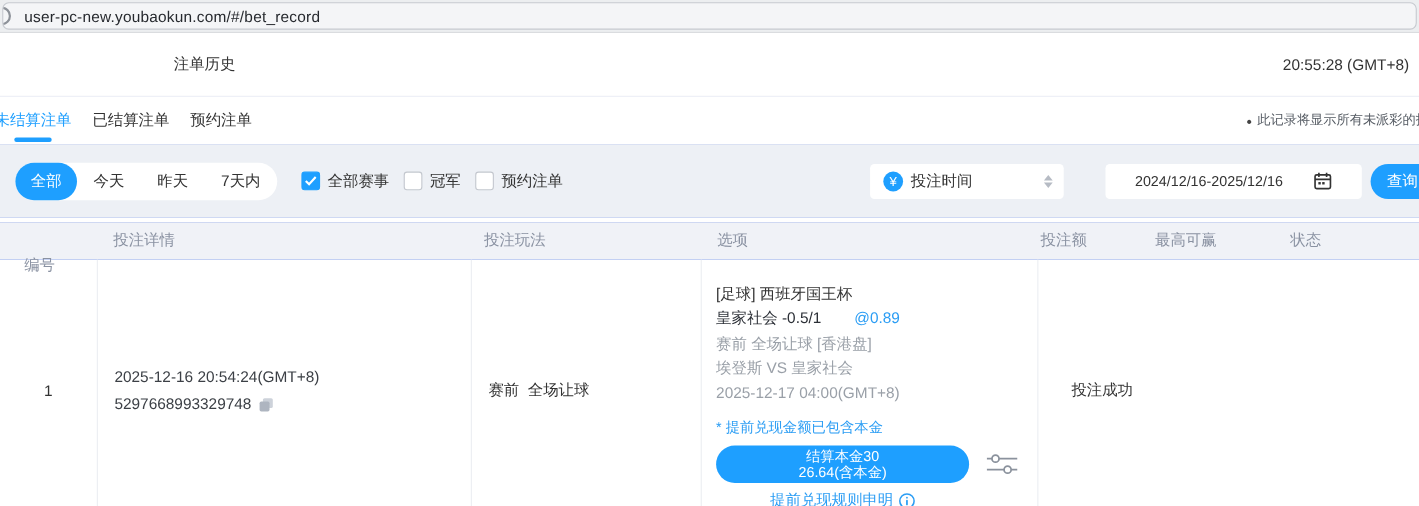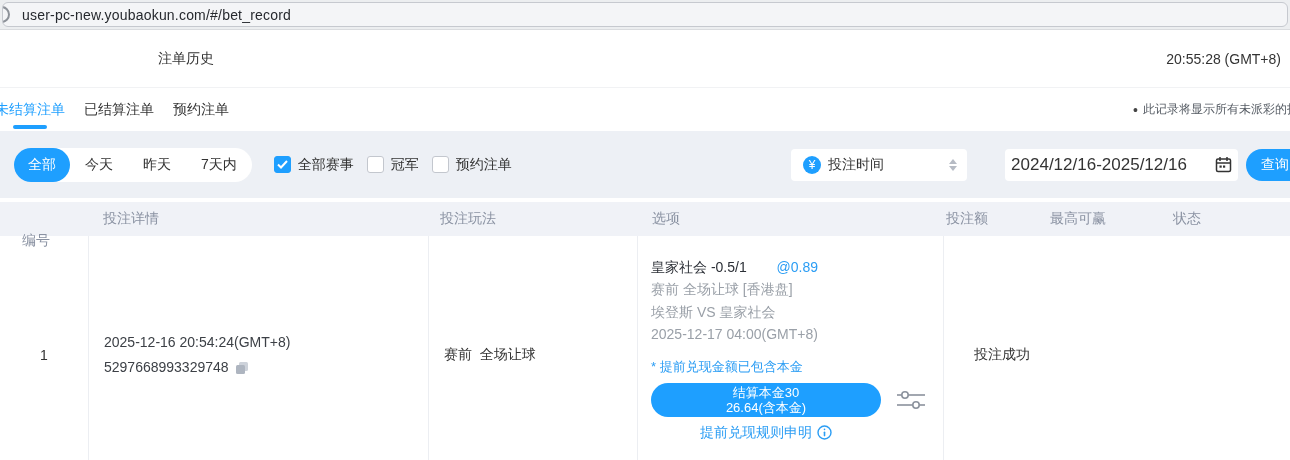--- a/index.html
+++ b/index.html
@@ -35,21 +35,21 @@
   .chk { display:flex; align-items:center; gap:7px; margin-left:22px; font-size:14px; color:#333; cursor:pointer; white-space:nowrap; flex-shrink:0; }
   .chk + .chk { margin-left:13px; }
   .chk .box { width:17px; height:17px; border-radius:3px; border:1px solid #c3c7ce; background:#fff; display:flex; align-items:center; justify-content:center; }
   .chk .box.checked { background:#1e9fff; border-color:#1e9fff; }
   .sort-box { margin-left:auto; width:176px; height:32px; background:#fff; border-radius:4px; display:flex; align-items:center; padding:0 10px 0 12px; font-size:14px; color:#333; flex-shrink:0; cursor:pointer; }
   .yuan { width:18px; height:18px; border-radius:50%; background:#1e9fff; color:#fff; font-size:12px; display:flex; align-items:center; justify-content:center; margin-right:7px; }
   .sort-arrows { margin-left:auto; display:flex; flex-direction:column; gap:2px; align-items:center; }
   .sort-arrows i { width:0; height:0; border-left:4px solid transparent; border-right:4px solid transparent; display:block; }
   .sort-arrows .up { border-bottom:5px solid #b6bbc4; }
   .sort-arrows .dn { border-top:5px solid #b6bbc4; }
-  .date-box { margin-left:38px; width:233px; height:32px; background:#fff; border-radius:4px; display:flex; align-items:center; justify-content:center; gap:28px; font-size:17px; color:#333; flex-shrink:0; cursor:pointer; }
+  .date-box { margin-left:38px; width:233px; height:32px; background:#fff; border-radius:4px; display:flex; align-items:center; justify-content:center; gap:28px; font-size:13px; color:#333; flex-shrink:0; cursor:pointer; }
   .search-btn { margin-left:8px; margin-right:-42px; width:86px; height:32px; border:none; border-radius:16px; background:#1e9fff; color:#fff; font-size:14px; font-family:inherit; cursor:pointer; flex-shrink:0; text-align:left; padding-left:15px; }
 
   .gap { height:4px; background:#fff; }
 
   
   .thead { height:34px; background:#f0f2f7; display:flex; align-items:center; font-size:14px; color:#8a92a2; }
   .th { flex-shrink:0; }
   .th0 { width:88px; padding-left:22px;margin-top:44px; }
   .th1 { width:340px; padding-left:15px; }
   .th2 { width:209px; padding-left:12px; }
@@ -177,20 +177,21 @@
       <div class="bet-id-line">
         <span>5297668993329748</span>
         <svg width="14" height="14" viewBox="0 0 14 14">
           <rect x="4" y="1" width="9" height="9" rx="1.5" fill="#cdd2da"></rect>
           <rect x="1" y="4" width="9" height="9" rx="1.5" fill="#aeb5c0"></rect>
         </svg>
       </div>
     </div>
     <div class="c c2">赛前  全场让球</div>
     <div class="c c3">
+      <div class="opt-line opt-league">[足球] 西班牙国王杯</div>
       <div class="opt-line">
         <span class="opt-pick">皇家社会 -0.5/1</span>
         <span class="opt-odds">@0.89</span>
       </div>
       <div class="opt-line opt-gray">赛前 全场让球 [香港盘]</div>
       <div class="opt-line opt-gray">埃登斯 VS 皇家社会</div>
       <div class="opt-line opt-gray">2025-12-17 04:00(GMT+8)</div>
       <div class="opt-note">* 提前兑现金额已包含本金</div>
       <div class="cash-row">
         <button class="cashout-btn">

